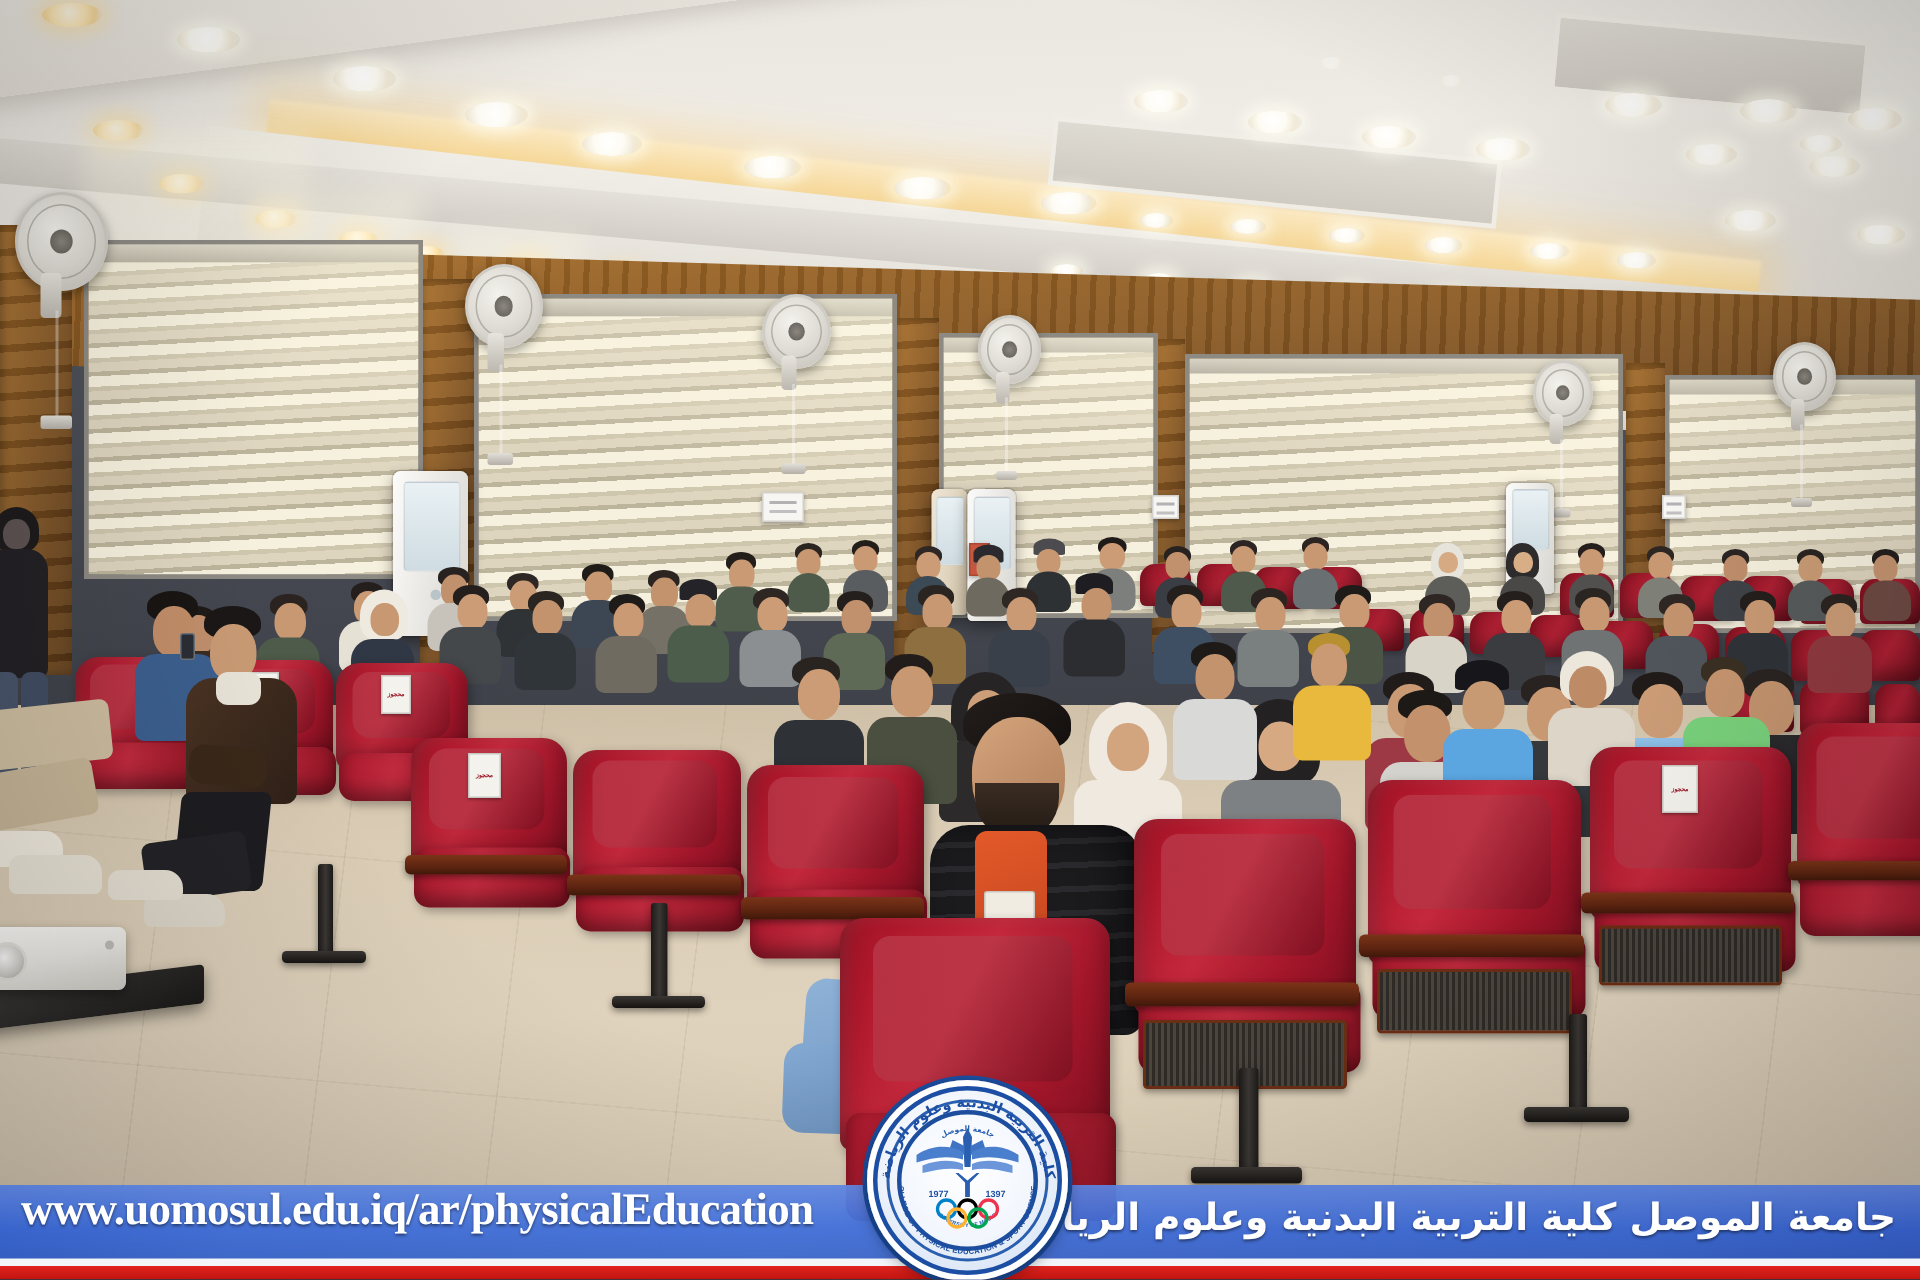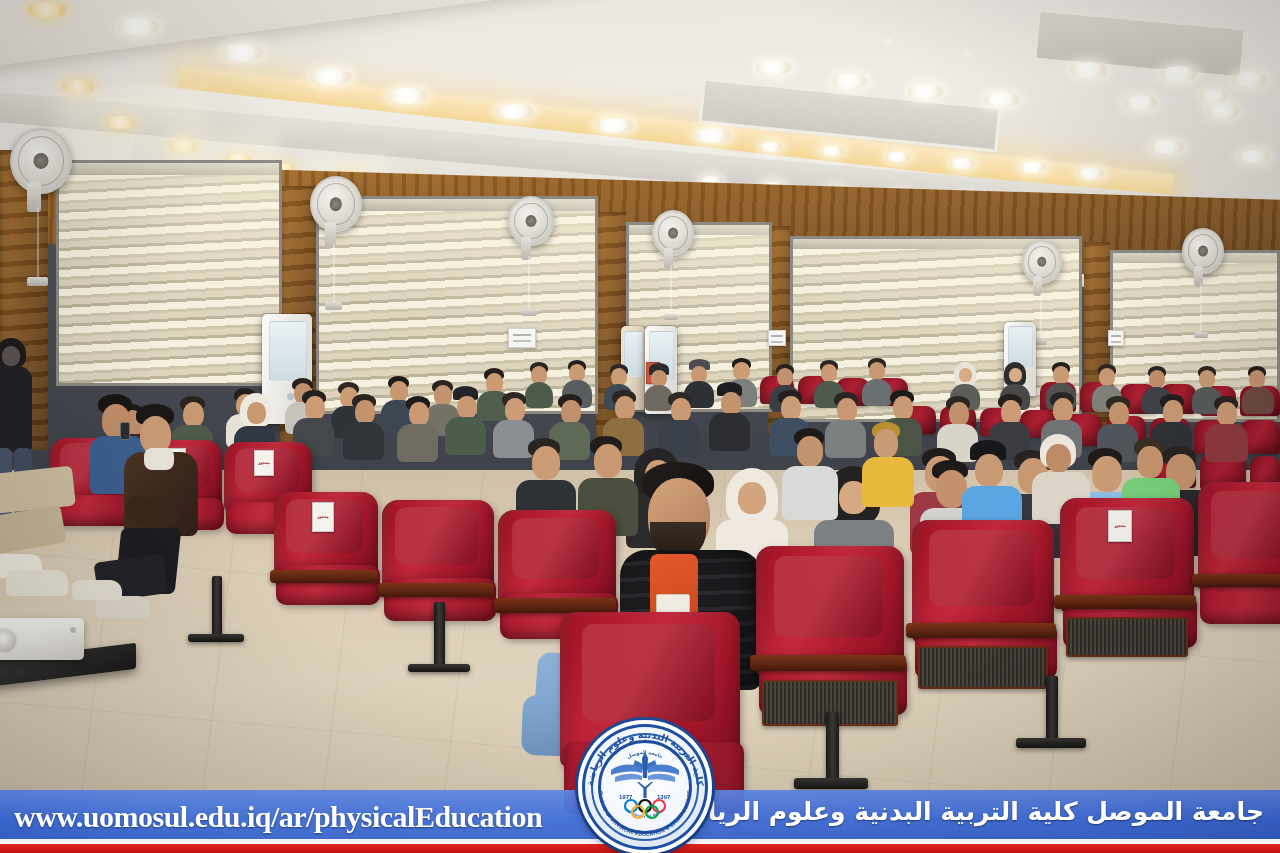--- a/index.html
+++ b/index.html
@@ -179,21 +179,21 @@
       border-radius:50%; background:#bfbcb6; }
 
   
   .footer { position:absolute; left:0; bottom:0; width:1280px; height:63px; overflow:hidden; }
   .footer .bg { position:absolute; inset:0;
       background:linear-gradient(92deg,#2f5fd0 0%,#3a6ad8 12%,#3f6fdc 40%,#3a68d6 62%,#3261cf 85%,#2a55c2 100%);
       opacity:.93; }
   .footer .bg2 { position:absolute; inset:0;
       background:linear-gradient(180deg, rgba(255,255,255,.16) 0%, rgba(255,255,255,0) 48%,
                  rgba(0,0,0,.10) 100%); }
-  .footer .url { position:absolute; left:14px; top:10px; font-family:"Liberation Serif", serif;
+  .footer .url { position:absolute; left:14px; top:0; font-family:"Liberation Serif", serif;
       font-weight:bold; font-size:30px; color:#ffffff; letter-spacing:-.5px;
       text-shadow:0 1px 2px rgba(0,0,0,.45); white-space:nowrap;text-align:right; }
   .footer .ar { position:absolute; right:16px; top:7px; font-family:"DejaVu Sans", sans-serif;
       font-weight:bold; font-size:25px; color:#ffffff; direction:rtl;
       text-shadow:0 1px 2px rgba(0,0,0,.45); white-space:nowrap; }
   .footer .white-rule { position:absolute; left:0; bottom:9px; width:1280px; height:5px;
       background:#f2f4f8; }
   .footer .red-rule { position:absolute; left:0; bottom:0; width:1280px; height:9px;
       background:linear-gradient(180deg,#e2231f,#c01410); }
 

